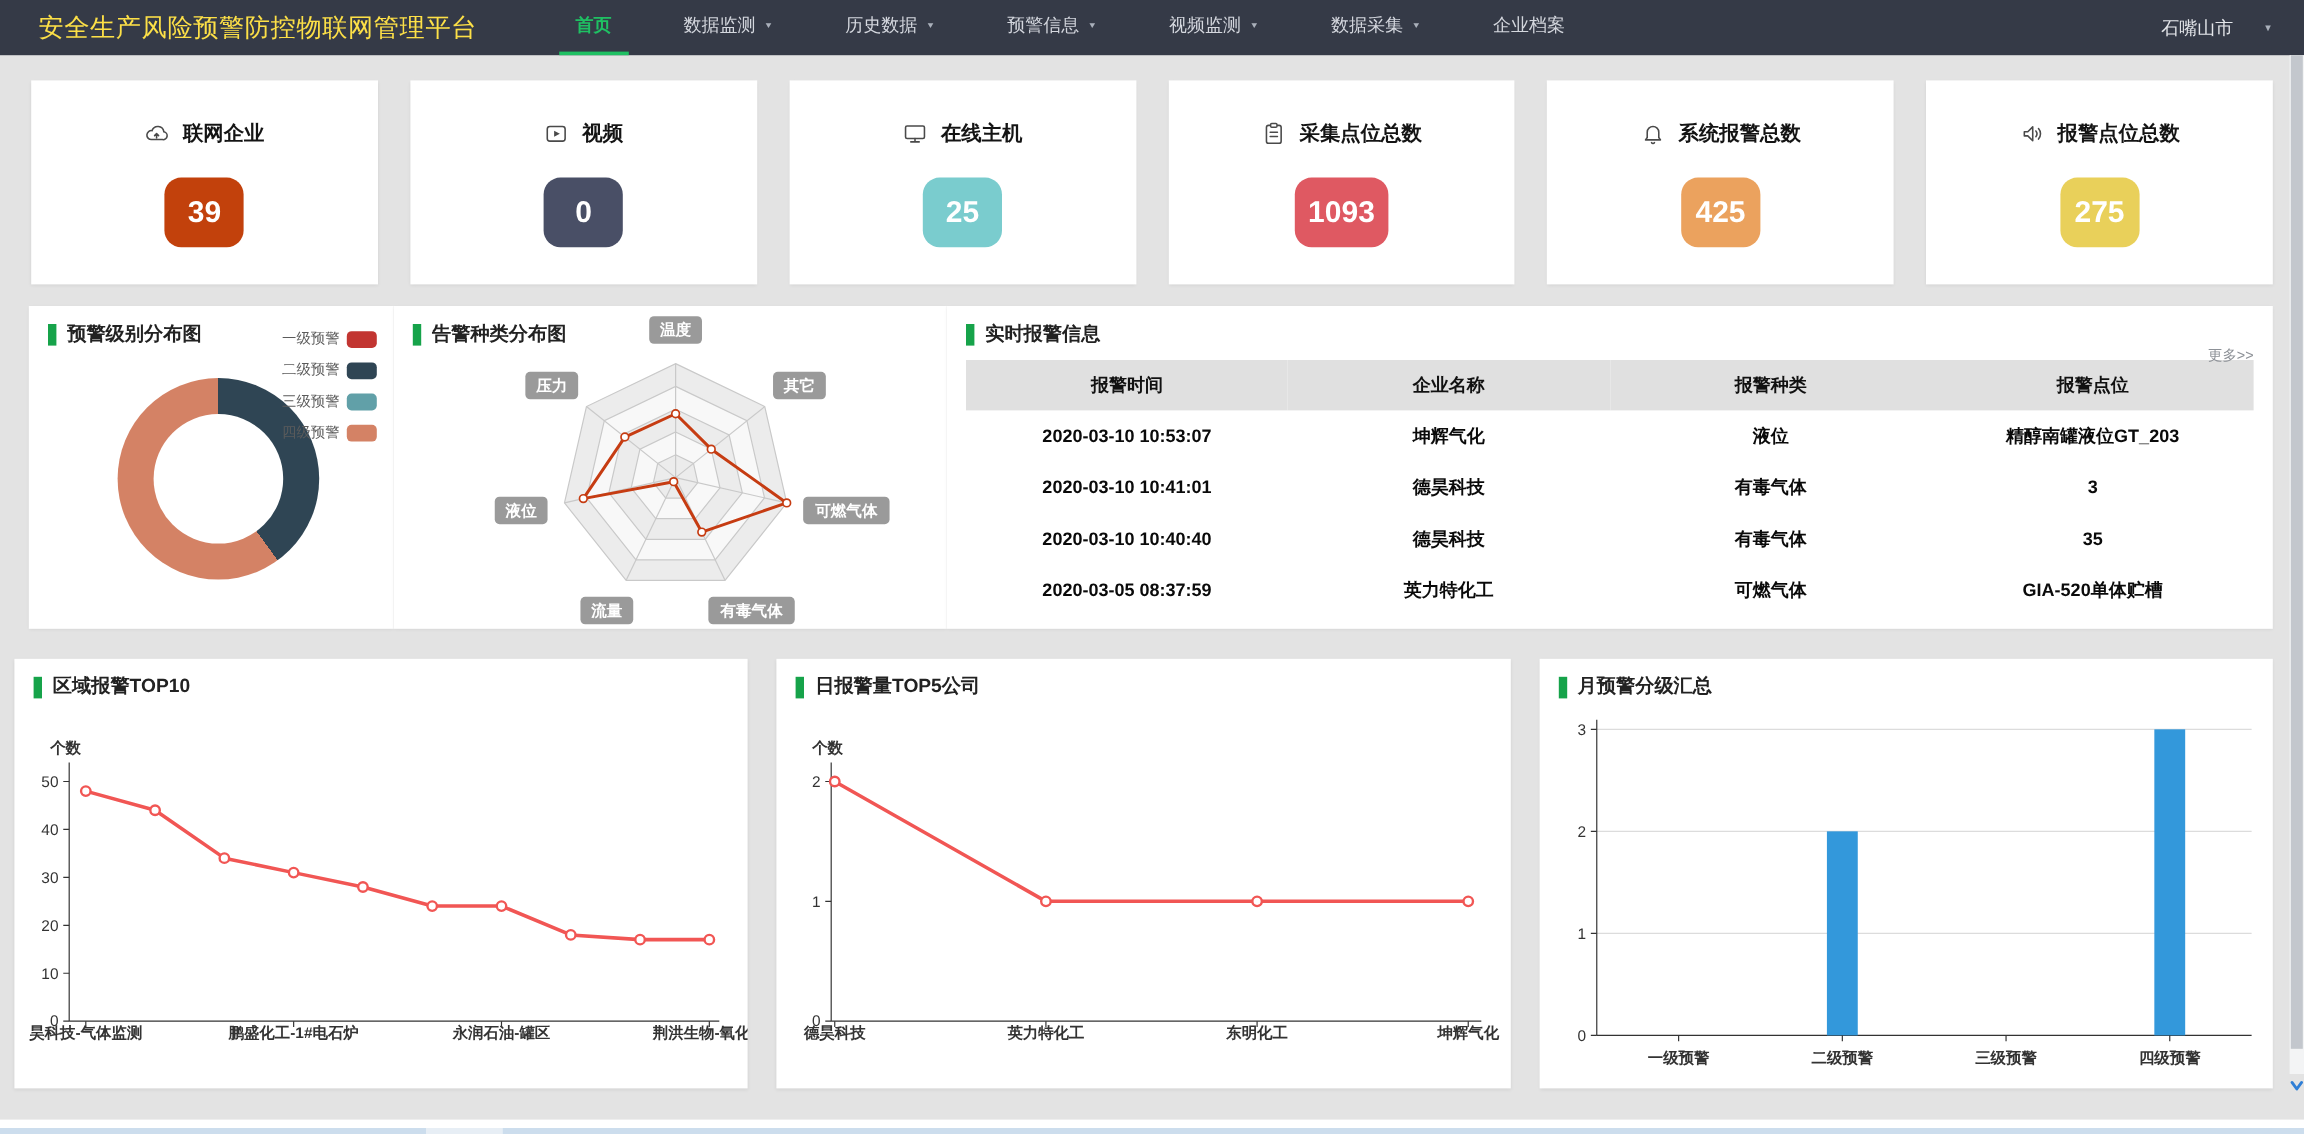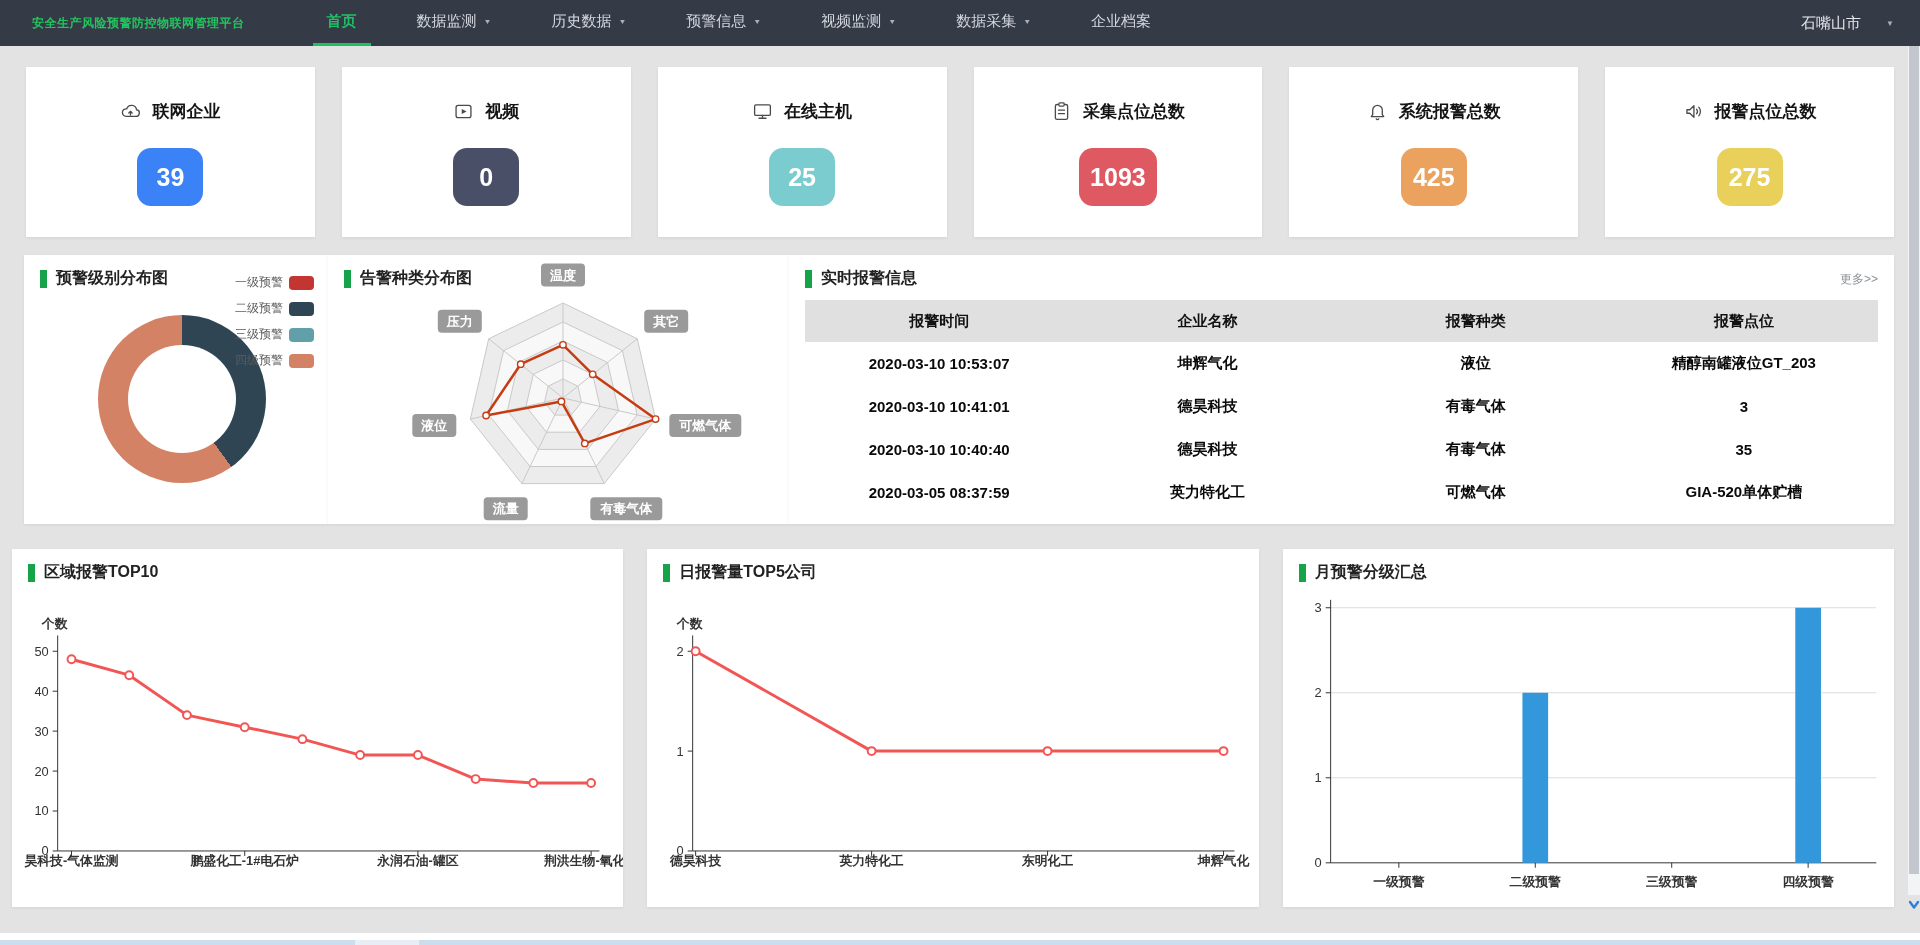--- a/index.html
+++ b/index.html
@@ -1,21 +1,21 @@
 <!DOCTYPE html>
 <html><head>
 <meta charset="utf-8">
 <style>
   * { margin:0; padding:0; box-sizing:border-box; }
   html,body { width:1920px; height:945px; overflow:hidden; }
   body { background:#e3e3e3; font-family:"Liberation Sans","DejaVu Sans",sans-serif; position:relative; }
 
   
   .navbar { height:46px; background:#353a47; display:flex; align-items:center; width:100%; }
-  .app-title { color:#22c55e; font-size:12px; font-weight:700; margin-left:32px; letter-spacing:.5px; }
+  .app-title { color:#fde047; font-size:21px; font-weight:400; margin-left:32px; letter-spacing:.5px; }
   .nav-items { display:flex; align-items:center; height:100%; margin-left:52px; }
   .nav-item { height:100%; display:flex; align-items:center; padding:16px 14px; margin:0 16px;
               color:#d4d7de; font-size:15px; cursor:pointer; border-bottom:3px solid transparent; }
   .nav-item.active { color:#1fc063; border-bottom-color:#1fc063; font-weight:600; }
   .nav-item .caret { font-size:8px; color:#aab0bb; margin-left:7px; transform:scaleY(.85); }
   .nav-region { margin-left:auto; margin-right:26px; color:#e4e6ea; font-size:15px; display:flex; align-items:center; cursor:pointer;gap:17px; }
   .nav-region .caret { font-size:8px; color:#aab0bb; margin-left:8px; }
 
   
   .content { padding:21px 26px 0 12px; }
@@ -40,21 +40,21 @@
   
   .pie-legend { position:absolute; top:19px; right:14px; display:flex; flex-direction:column; gap:9px; align-items:flex-end; z-index:2; }
   .legend-row { display:flex; align-items:center; gap:6px; font-size:12px; color:#5b5b5b; }
   .legend-chip { width:25px; height:14px; border-radius:4px; }
   .donut { position:absolute; left:74px; top:60px; width:168px; height:168px; border-radius:50%; }
   .donut::after { content:''; position:absolute; inset:30px; border-radius:50%; background:#fff; }
 
   .radar-svg { position:absolute; left:16px; top:0; overflow:visible; }
 
   
-  .more-link { position:absolute; top:16px; right:16px; font-size:12px; color:#8d9197; cursor:pointer; z-index:2; }
+  .more-link { position:absolute; top:33px; right:16px; font-size:12px; color:#8d9197; cursor:pointer; z-index:2; }
   table.alarm-table { width:100%; border-collapse:collapse; margin-top:11px; table-layout:fixed; }
   .alarm-table th { background:#e0e0e0; height:42px; font-size:15px; font-weight:700; color:#111; text-align:center; }
   .alarm-table td { height:43px; font-size:15px; font-weight:600; color:#0a0a0a; text-align:center; }
 
   .chart-svg { display:block; width:100%; margin-top:4px; overflow:visible; }
 
   
   .v-scrollbar { position:absolute; top:46px; right:0; width:12px; height:849px; background:#f3f4f5; }
   .v-thumb { position:absolute; top:0; left:1px; width:10px; height:828px; background:#c3c7cd; }
   .scroll-chevron { position:absolute; top:898px; right:0; width:12px; height:14px; }
@@ -107,21 +107,21 @@
 
   <div class="stats-row" id="stats-row">
       <div class="card stat-card">
         <div class="stat-label">
           <svg width="21" height="21" viewBox="0 0 24 24">
             <path d="M7 17.5a4.3 4.3 0 1 1 .7-8.55A5.8 5.8 0 0 1 18.9 10a3.7 3.7 0 0 1-1.3 7.5H7z" fill="none" stroke="#4a4a4a" stroke-width="1.5"></path>
             <path d="M12 16v-4.2m0 0-1.9 1.9M12 11.8l1.9 1.9" fill="none" stroke="#4a4a4a" stroke-width="1.5" stroke-linecap="round"></path>
           </svg>
           <span>联网企业</span>
         </div>
-        <div class="stat-badge" style="background:#3b82f6">39</div>
+        <div class="stat-badge" style="background:#c2410c">39</div>
       </div>
       <div class="card stat-card">
         <div class="stat-label">
           <svg width="21" height="21" viewBox="0 0 24 24">
             <rect x="3.5" y="5" width="17" height="14" rx="2.5" fill="none" stroke="#4a4a4a" stroke-width="1.5"></rect>
             <path d="M10 9.2 15.5 12 10 14.8z" fill="#4a4a4a"></path>
           </svg>
           <span>视频</span>
         </div>
         <div class="stat-badge" style="background:#494f66">0</div>

